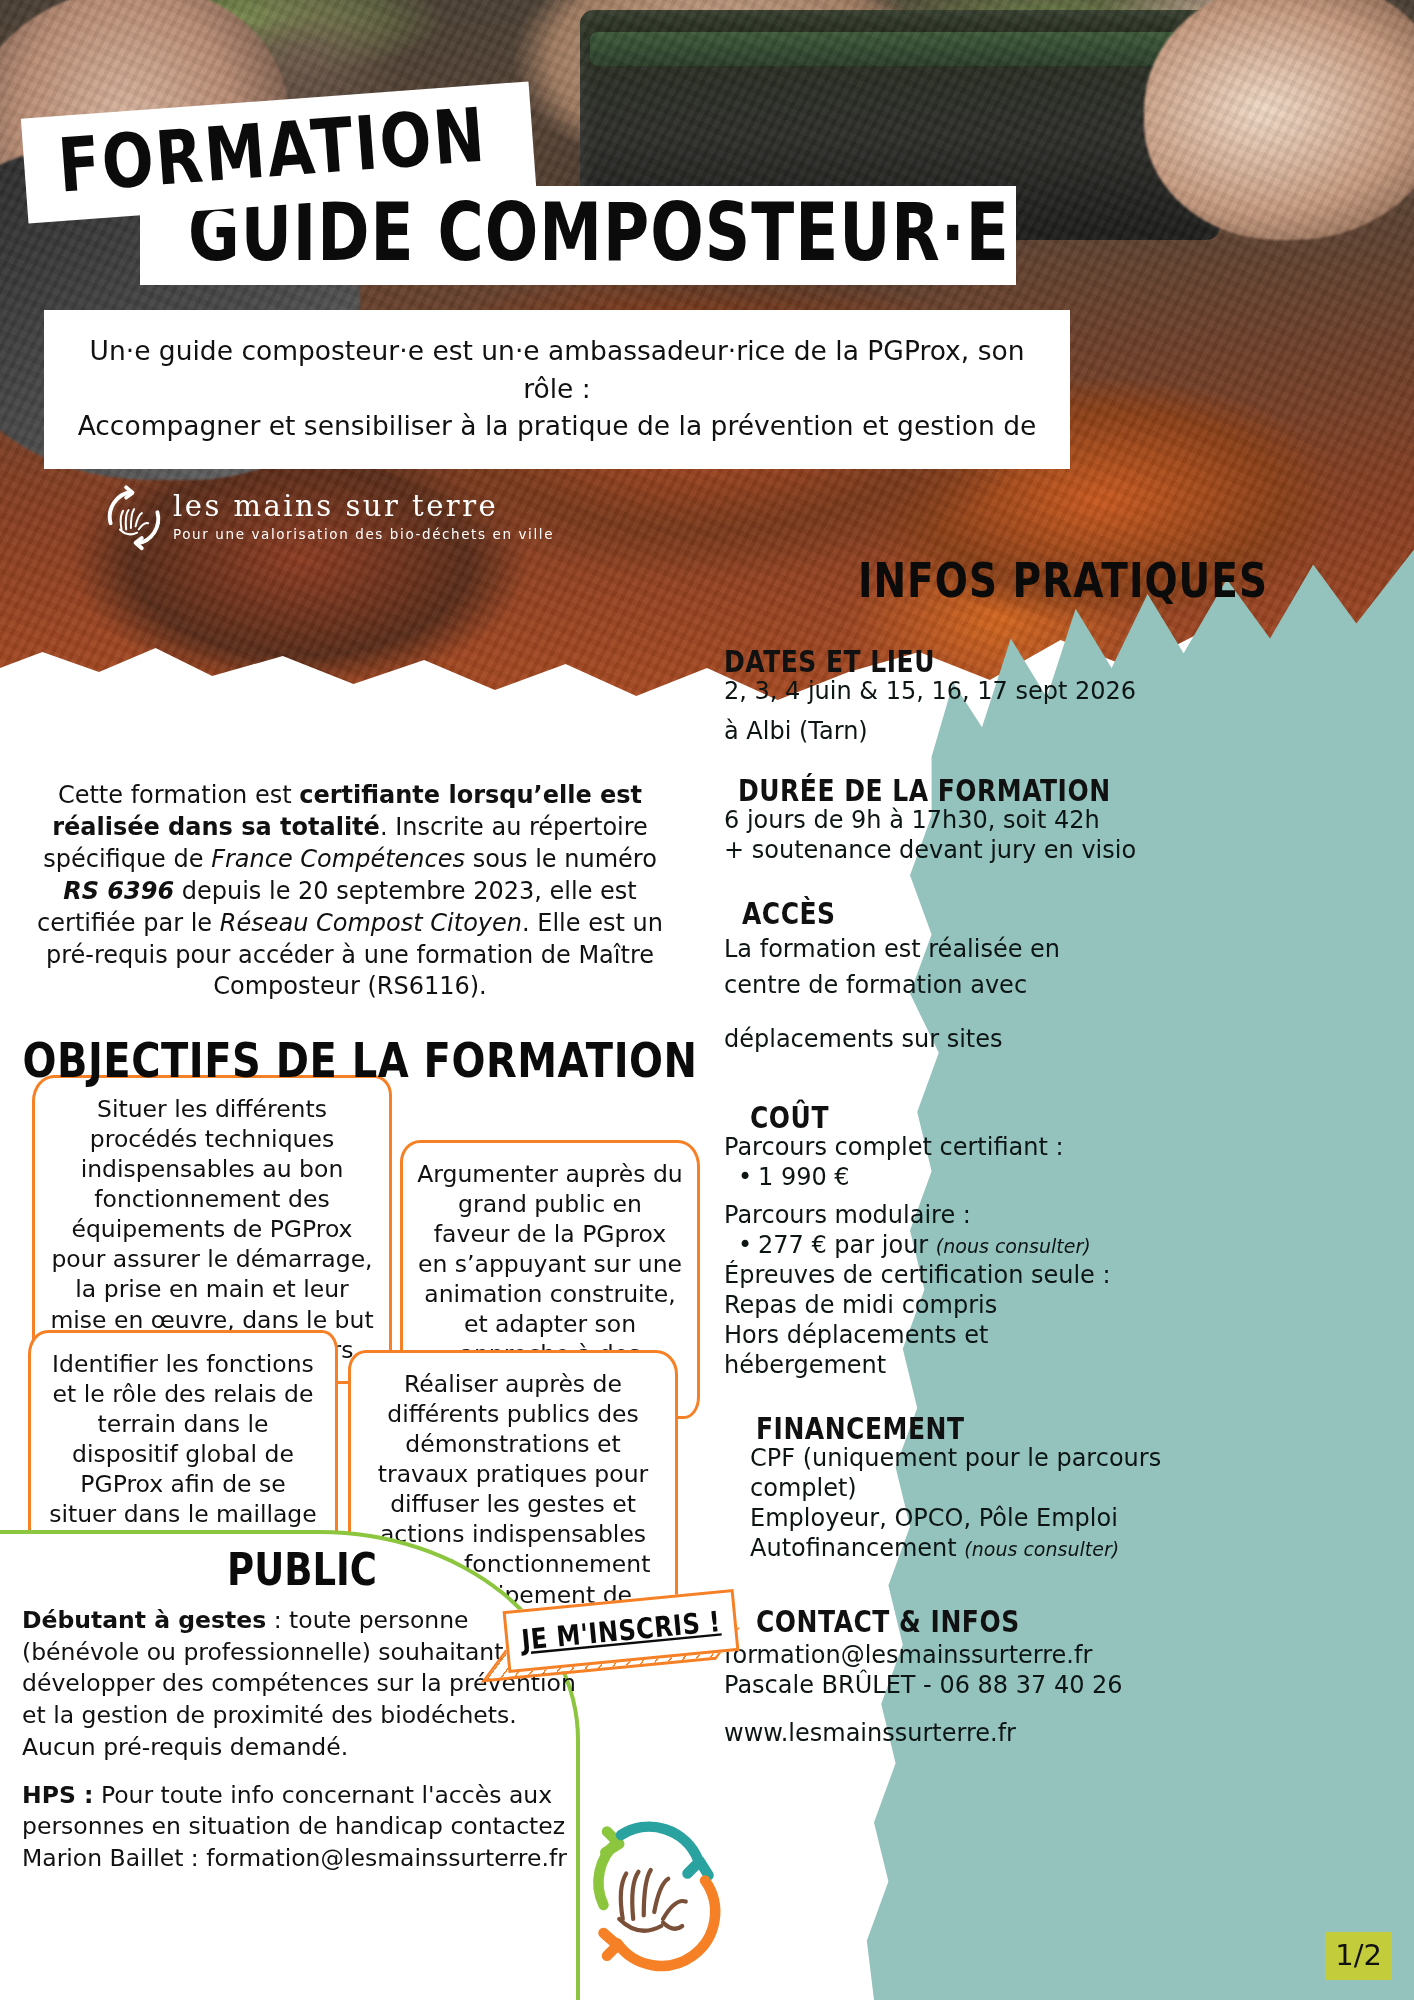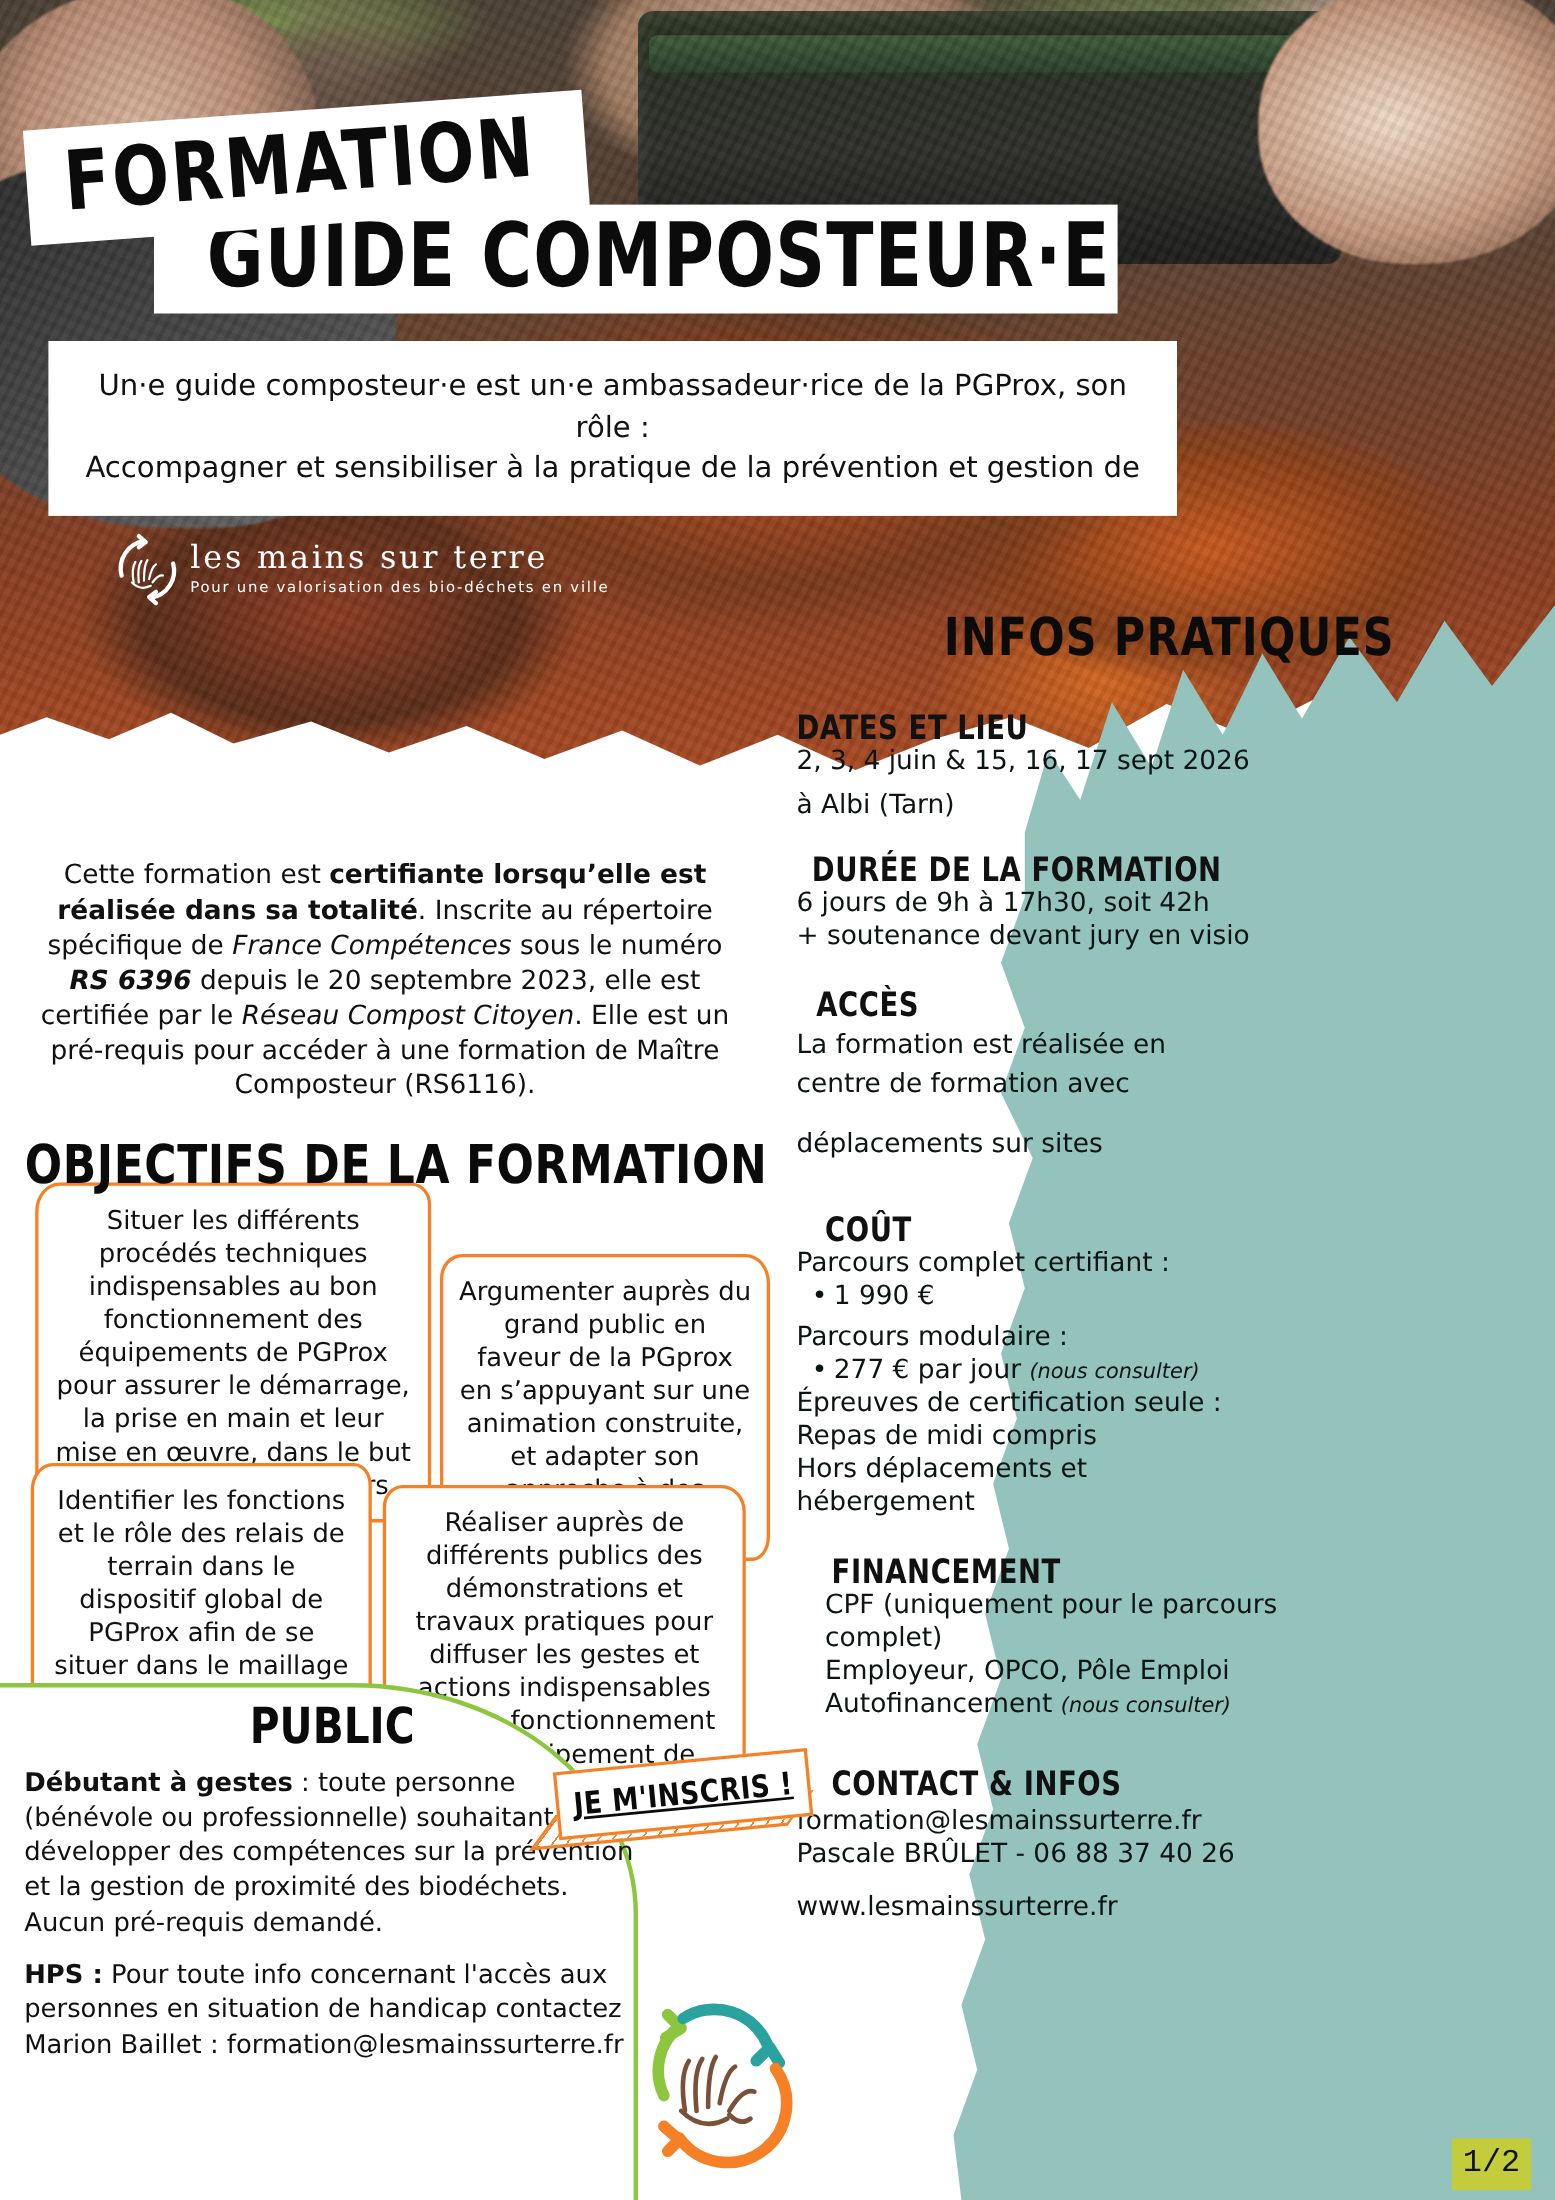--- a/index.html
+++ b/index.html
@@ -169,22 +169,22 @@
     transform:rotate(-5.5deg) skewX(-42deg); transform-origin:left top;
     background:repeating-linear-gradient(90deg, #f58026 0 2px, #fff 2px 14px);
     border:3px solid #f58026; border-top:none;
   }
 
   
   .logo-color { position:absolute; left:565px; top:1800px; width:175px; height:175px; z-index:8; }
 
   
   .pagenum {
-    position:absolute; right:22px; bottom:9px; z-index:9;
-    background:#c3cc3a; color:#111; font-size:29px; padding:6px 10px 8px 10px;font-family:Liberation Mono, monospace;
+    position:absolute; right:22px; bottom:20px; z-index:9;
+    background:#c3cc3a; color:#111; font-size:29px; padding:6px 10px 8px 10px;
   }
 </style>
 </head>
 <body>
 
 <div class="page">
 
   <div class="photo">
     <div class="fig-l"></div>
     <div class="fig-l2"></div>

